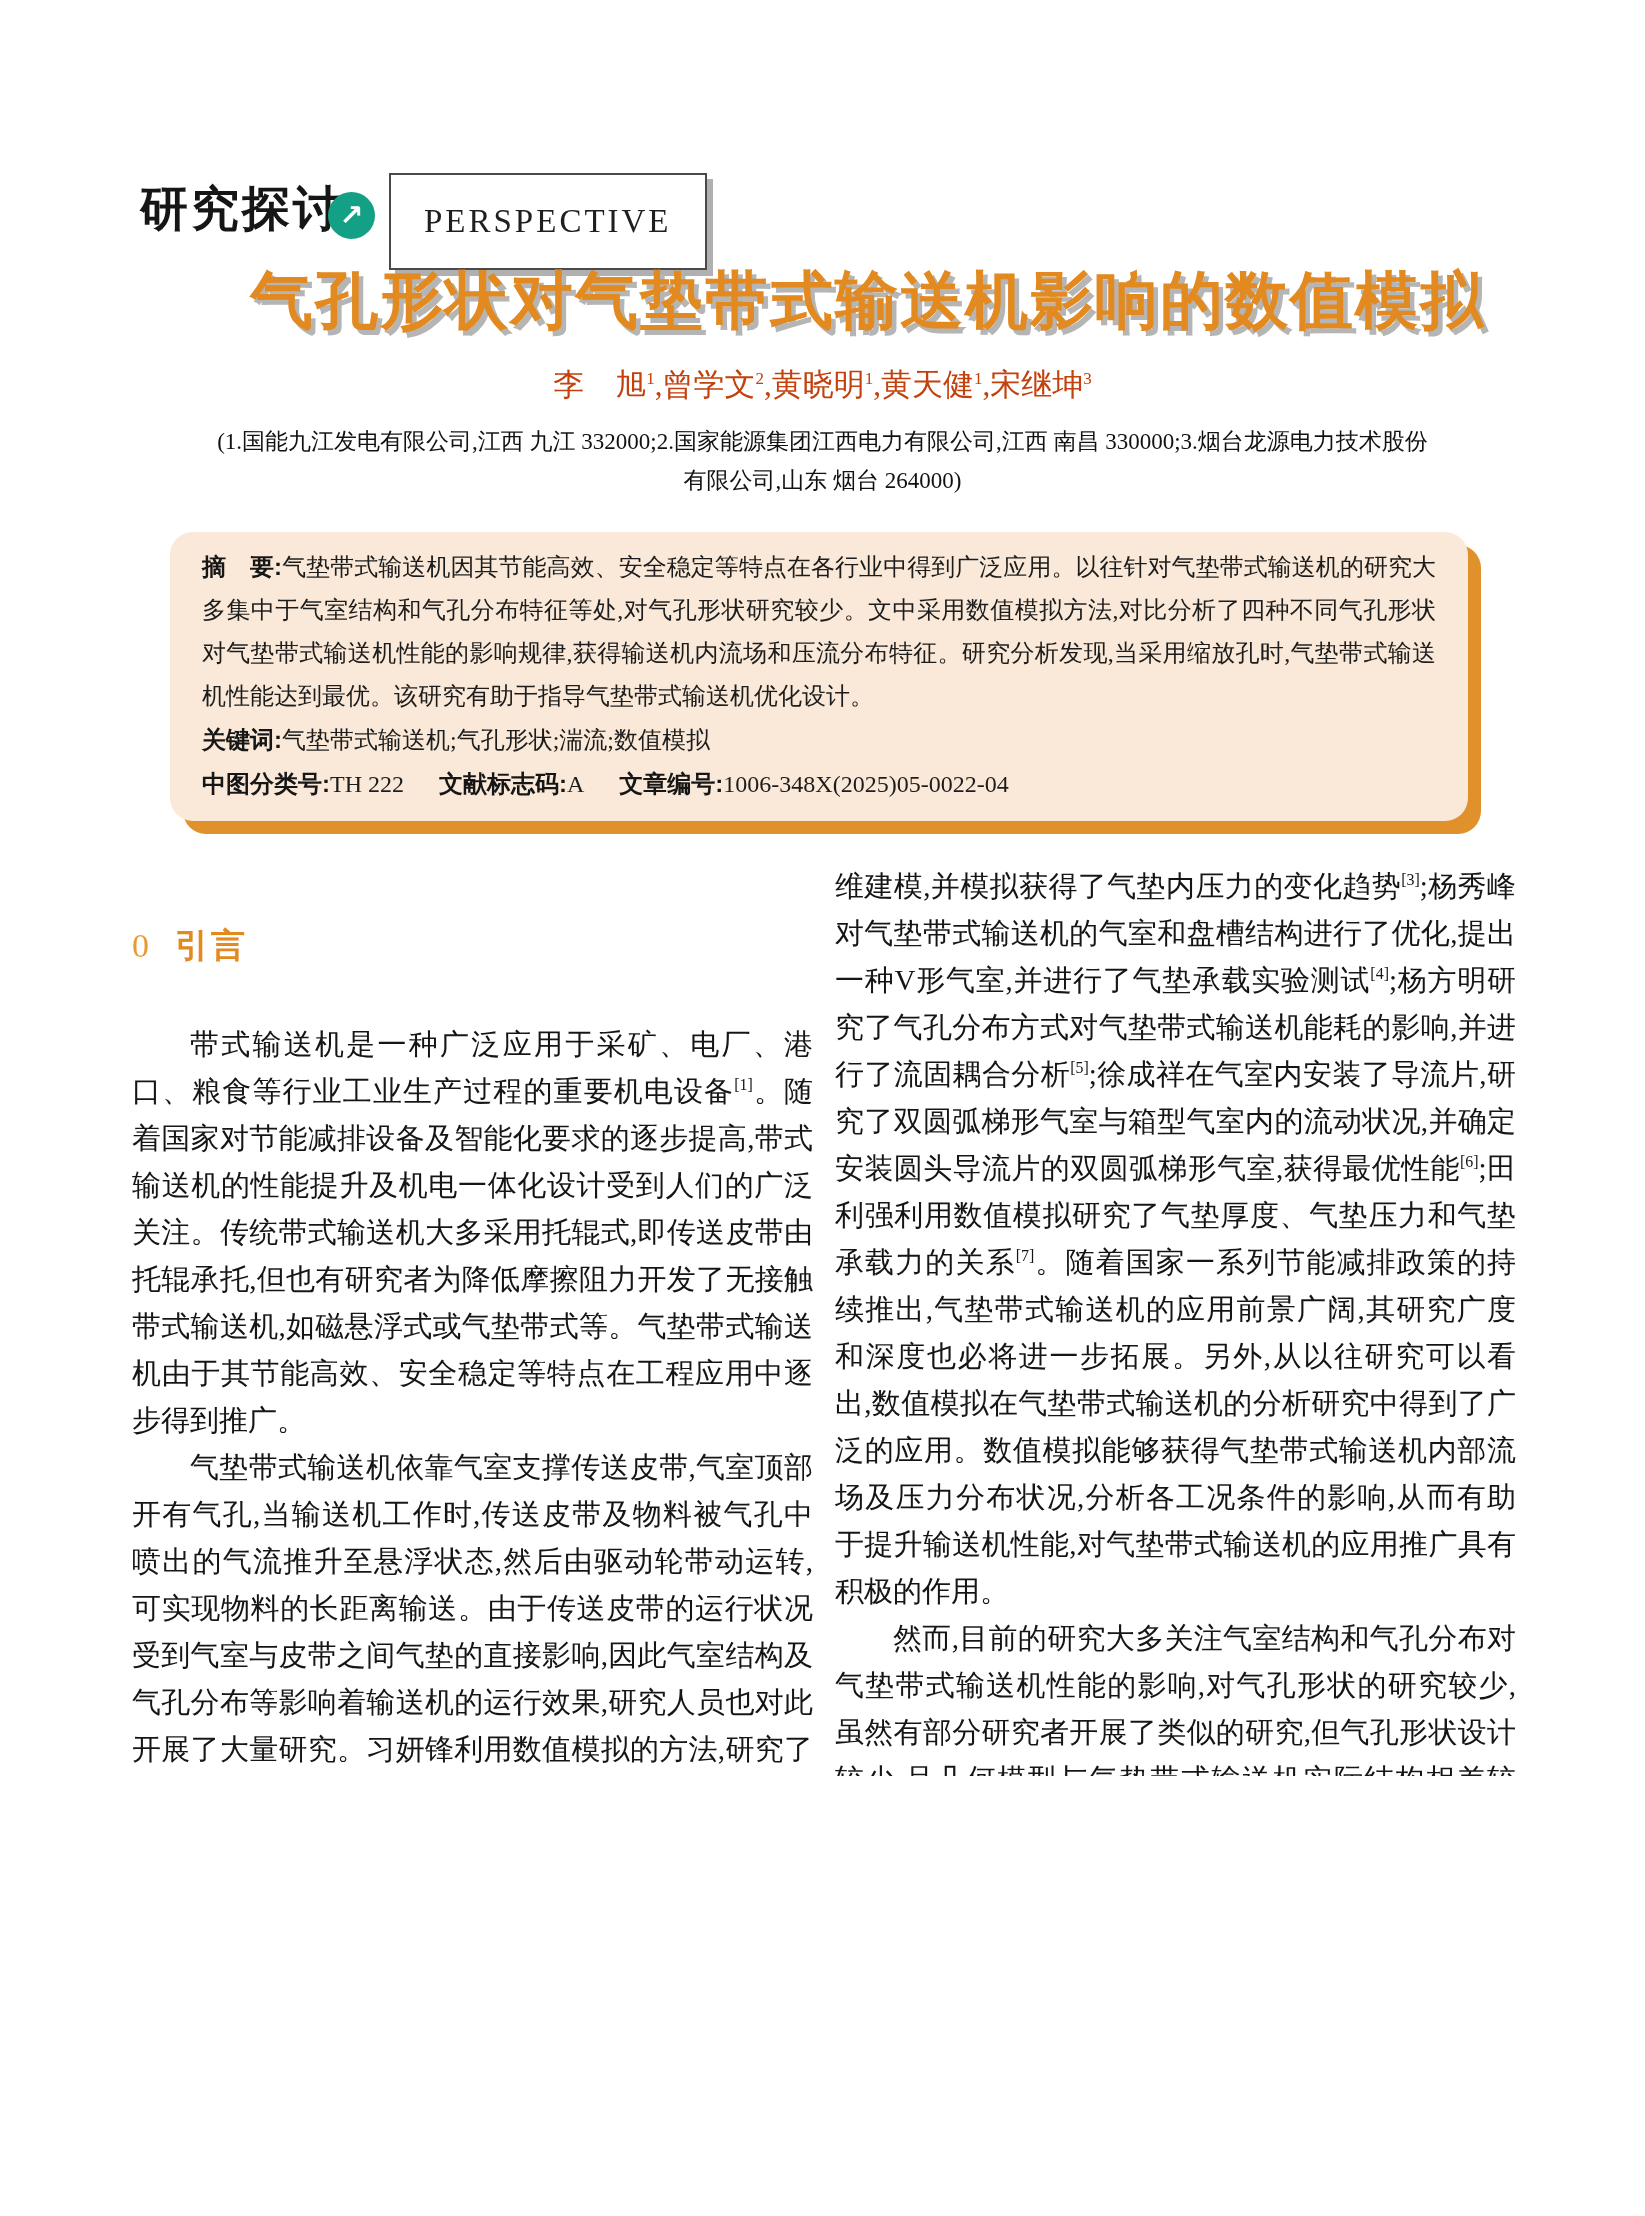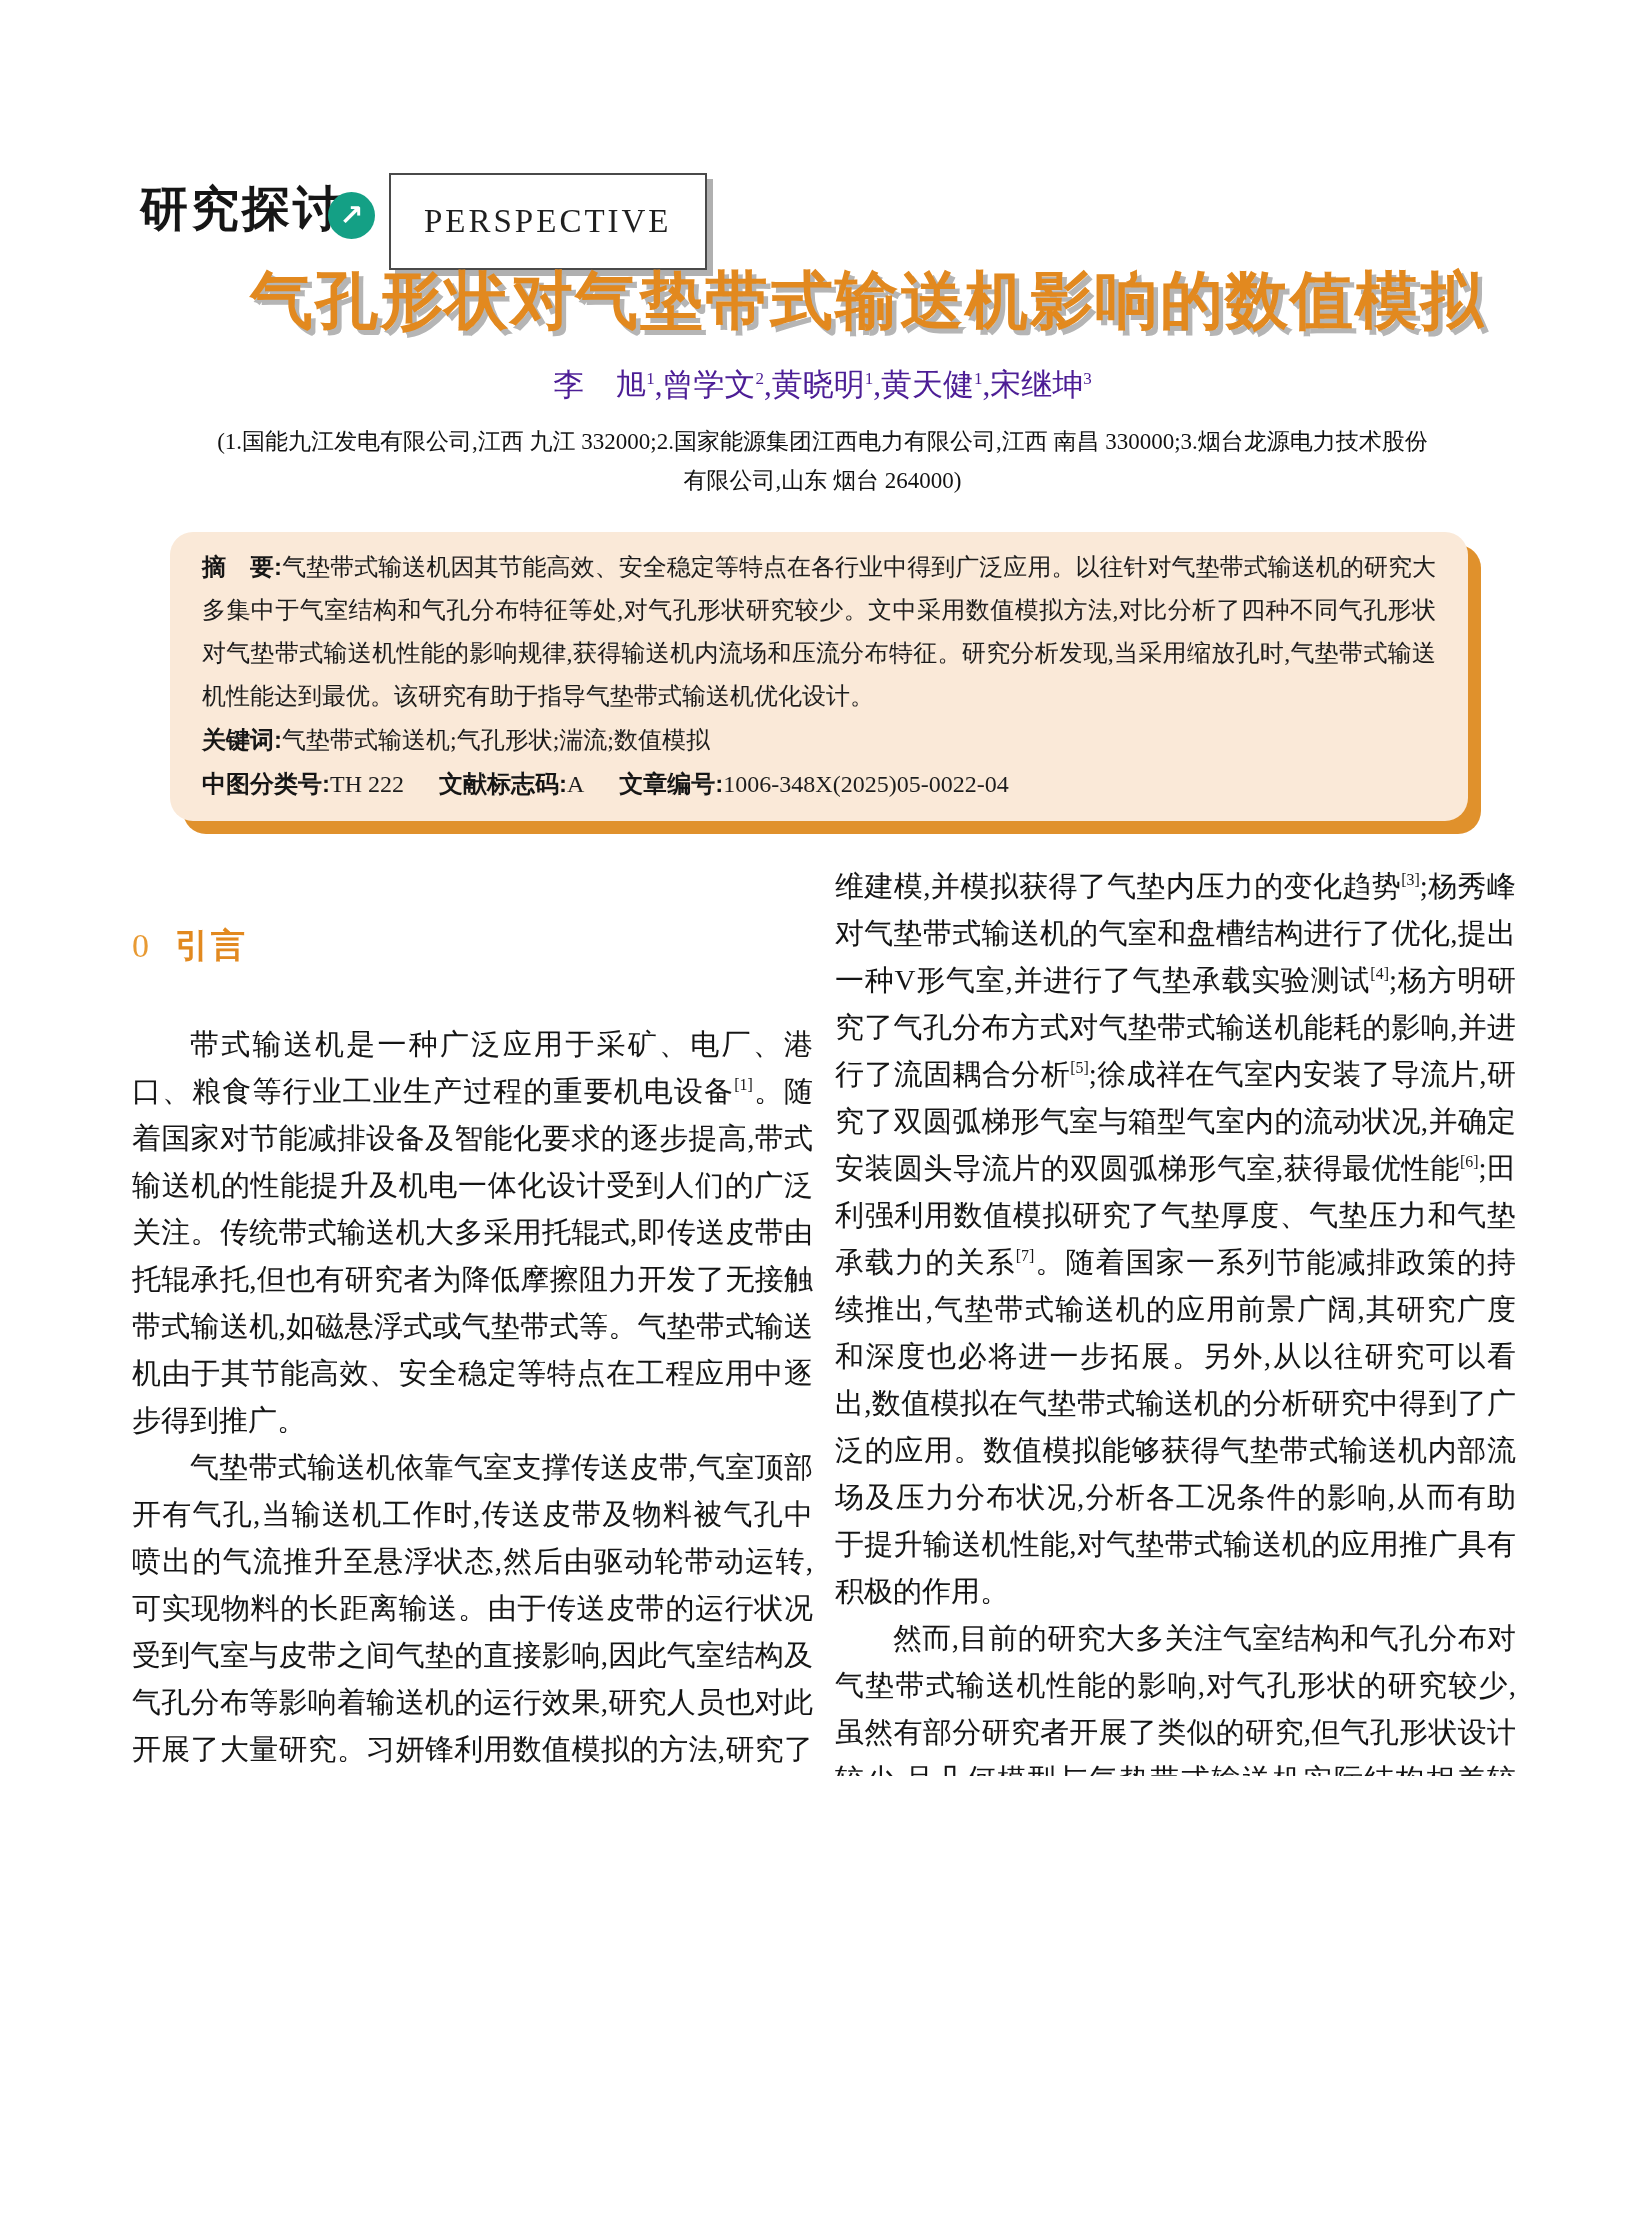--- a/index.html
+++ b/index.html
@@ -42,21 +42,21 @@
     position:absolute;left:0;top:258px;width:100%;
     text-align:center;
     font-family:"Liberation Sans","DejaVu Sans",sans-serif;
     font-size:63px;font-weight:800;letter-spacing:2px;
     color:#E2891F;
     text-shadow:4.5px 4.5px 0 #b5b5b5;
     padding-left:45px;
   }
   .authors-line{
     position:absolute;left:0;top:364px;width:100%;
-    text-align:center;font-size:31px;color:#4c1d95;
+    text-align:center;font-size:31px;color:#c2410c;
     font-family:"Liberation Serif","DejaVu Serif",serif;
   }
   .authors-line sup{font-size:0.55em;vertical-align:super;line-height:0;}
   .affiliation{
     position:absolute;left:0;top:422px;width:100%;
     text-align:center;font-size:23px;line-height:39px;color:#111111;
   }
   
   .abstract-box{
     position:absolute;left:170px;top:532px;width:1298px;

